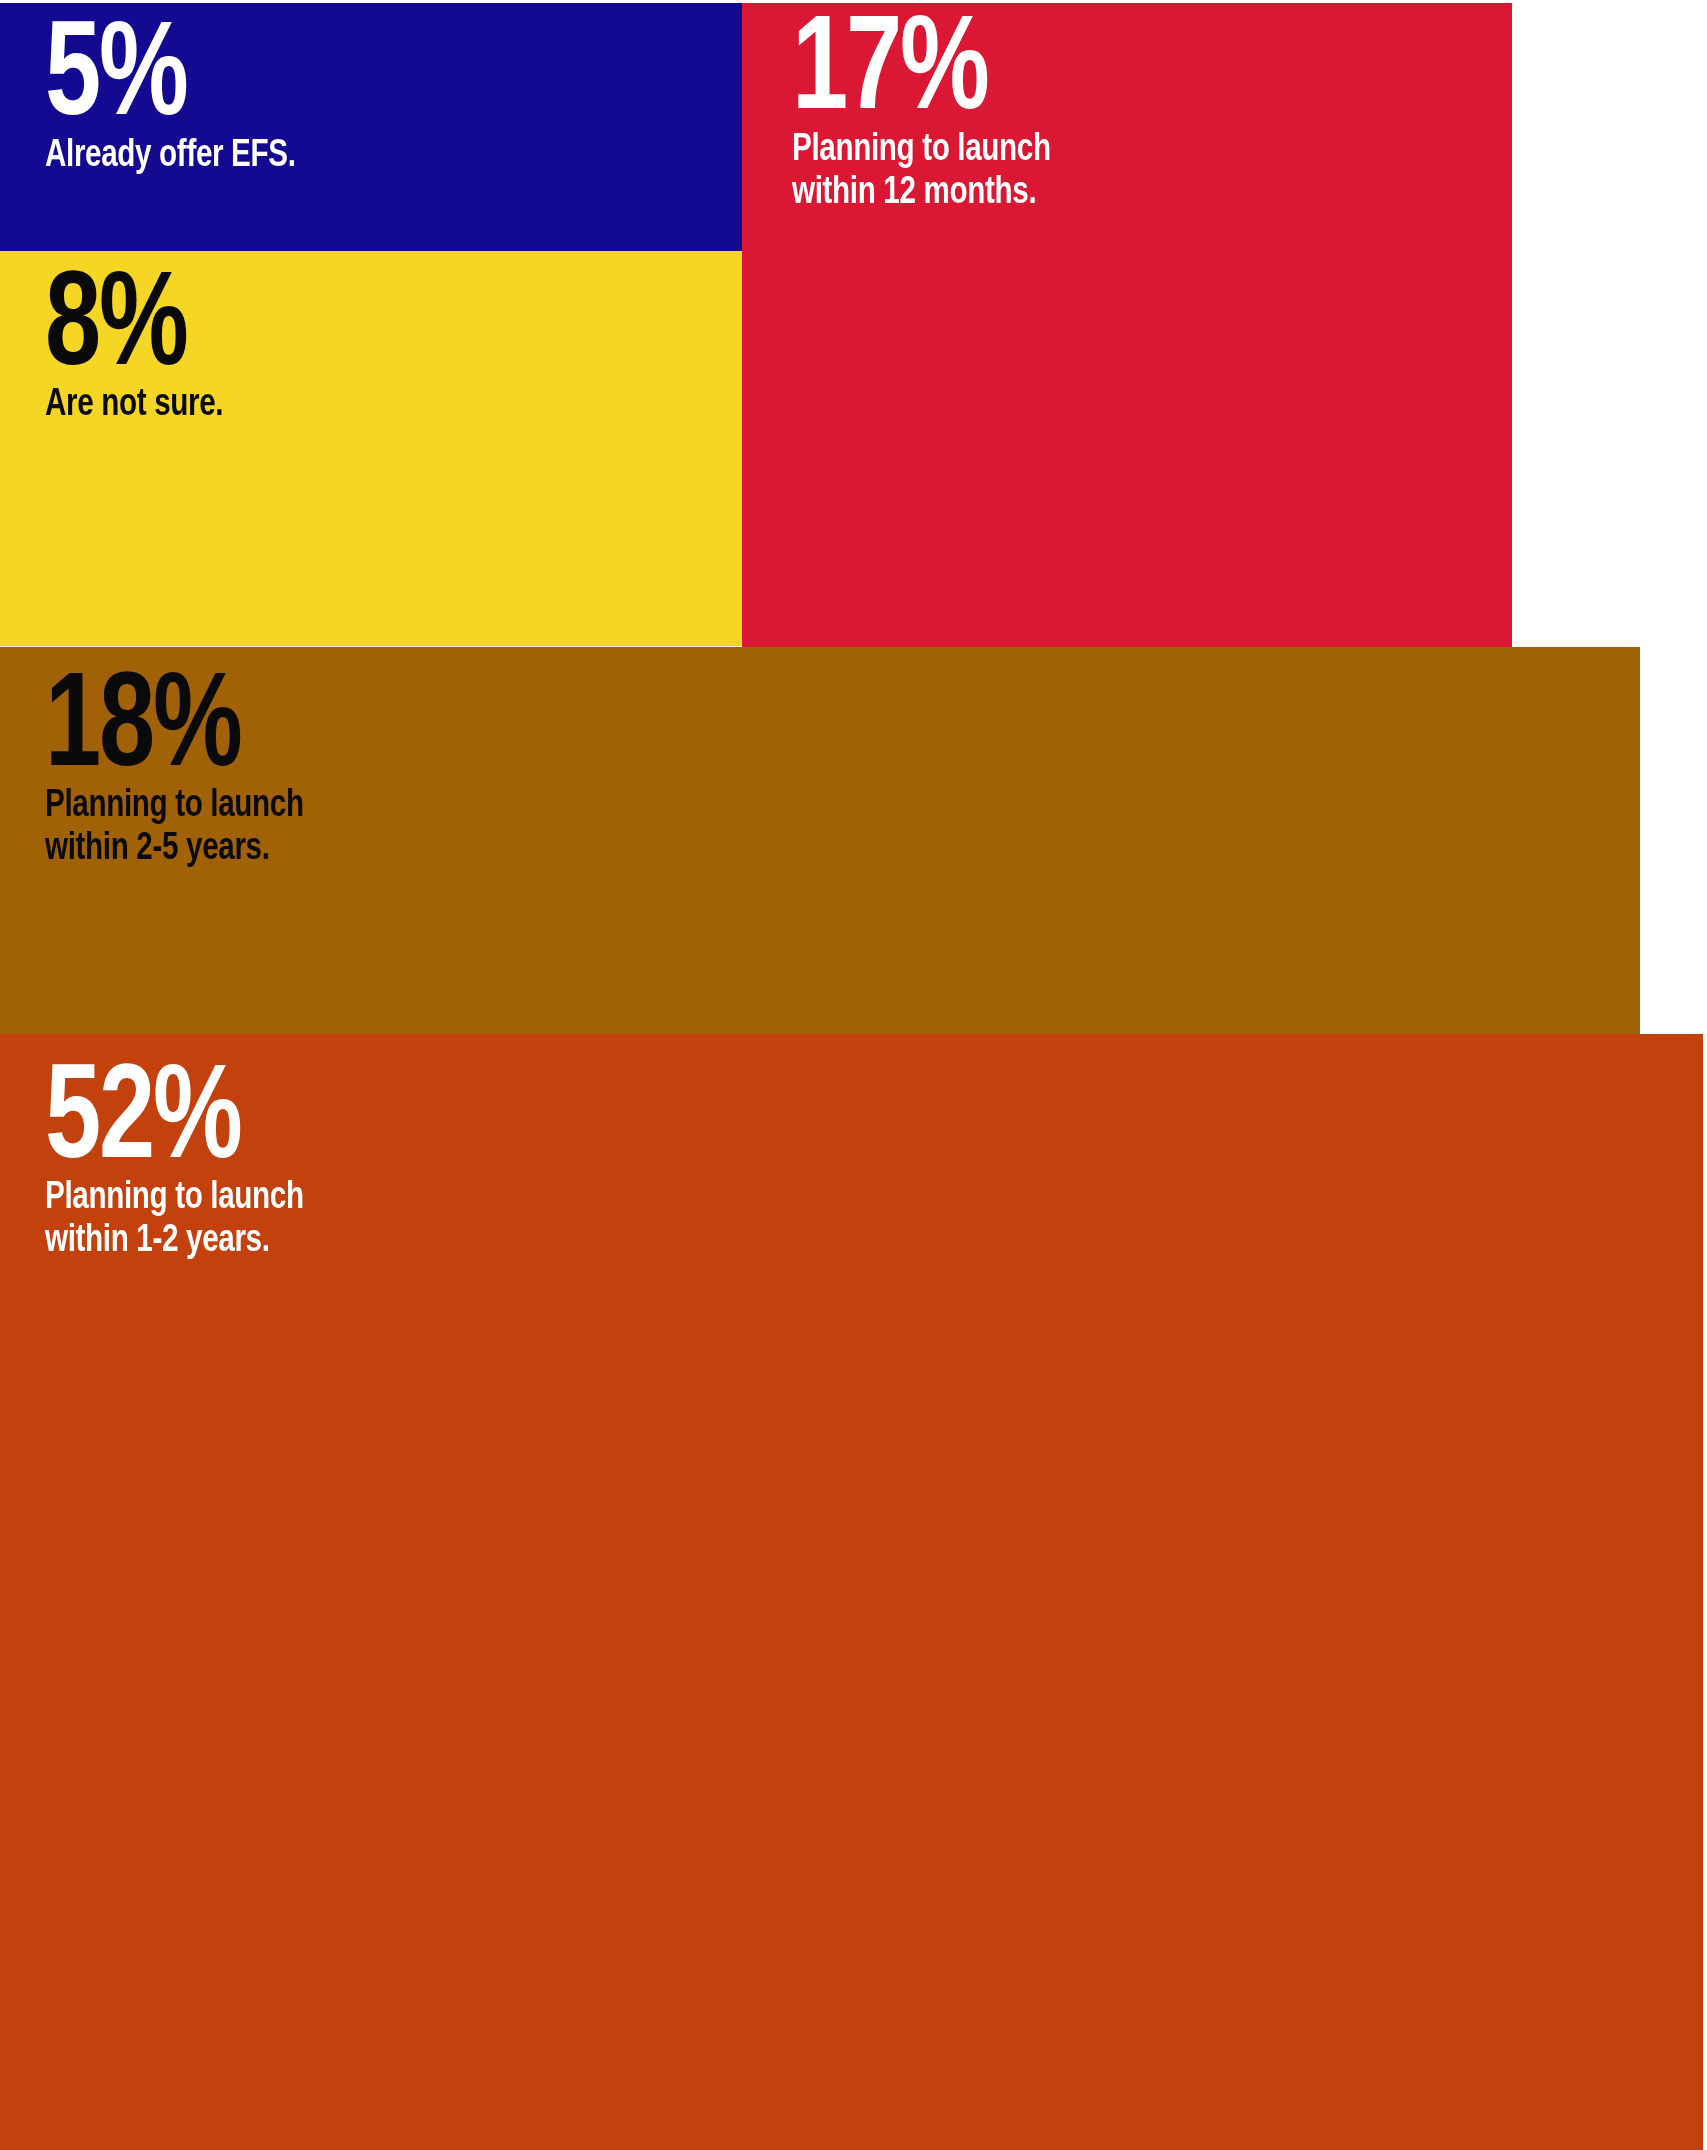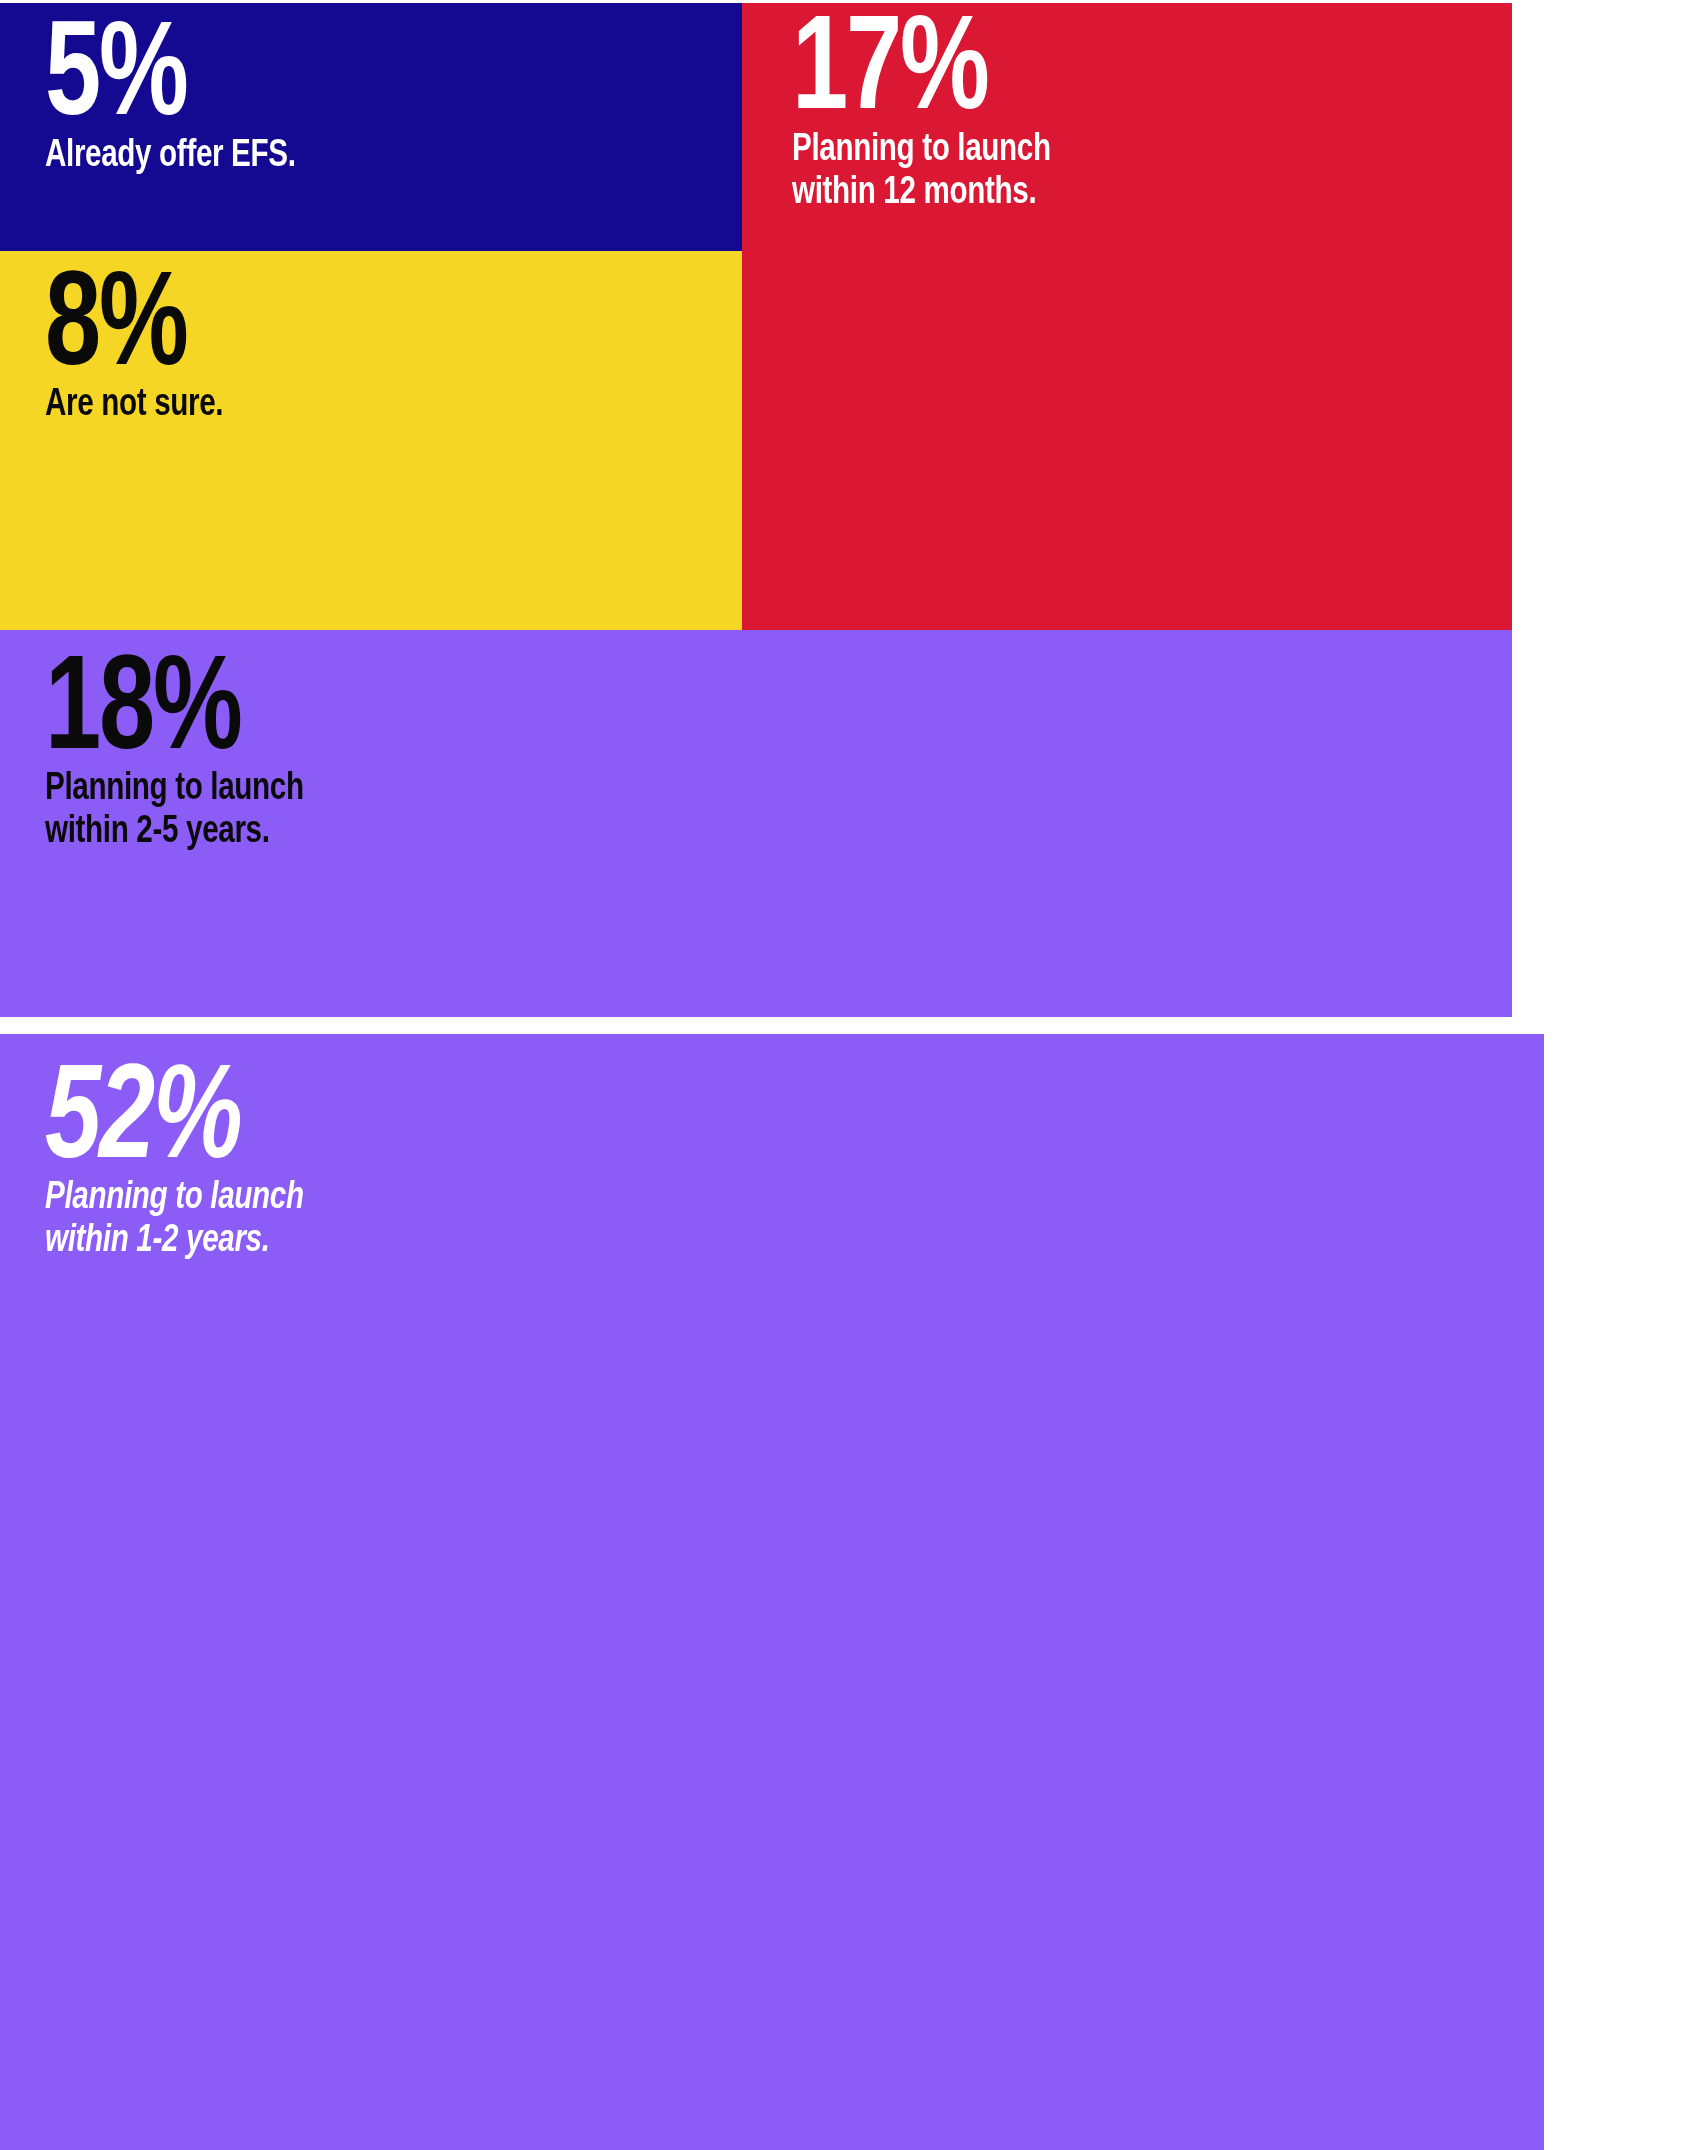--- a/index.html
+++ b/index.html
@@ -89,38 +89,37 @@
     height: 395px;
     background: #F5D624;
     color: #0A0A0A;
   }
   #panel-not-sure .panel-inner { top: 13.7px; }
   #panel-not-sure .stat-label { margin-top: 10px; }
 
   
   #panel-within-2-5-years {
     left: 0;
-    top: 630px;
-    width: 1512px;
+    top: 647px;
+    width: 1640px;
     height: 387px;
-    background: #8b5cf6;
+    background: #a16207;
     color: #0A0A0A;
   }
   #panel-within-2-5-years .panel-inner { top: 19px; }
   #panel-within-2-5-years .stat-label { margin-top: 10px; }
 
   
   #panel-within-1-2-years {
     left: 0;
     top: 1034px;
-    width: 1544px;
+    width: 1703px;
     height: 1117px;
-    background: #8b5cf6;
+    background: #c2410c;
     color: #ffffff;
-    font-style: italic;
   }
   #panel-within-1-2-years .panel-inner { top: 24px; }
   #panel-within-1-2-years .stat-label { margin-top: 10px; }
 </style>
 </head>
 <body>
 
 <div id="infographic">
 
   <section class="panel" id="panel-already-offer">

